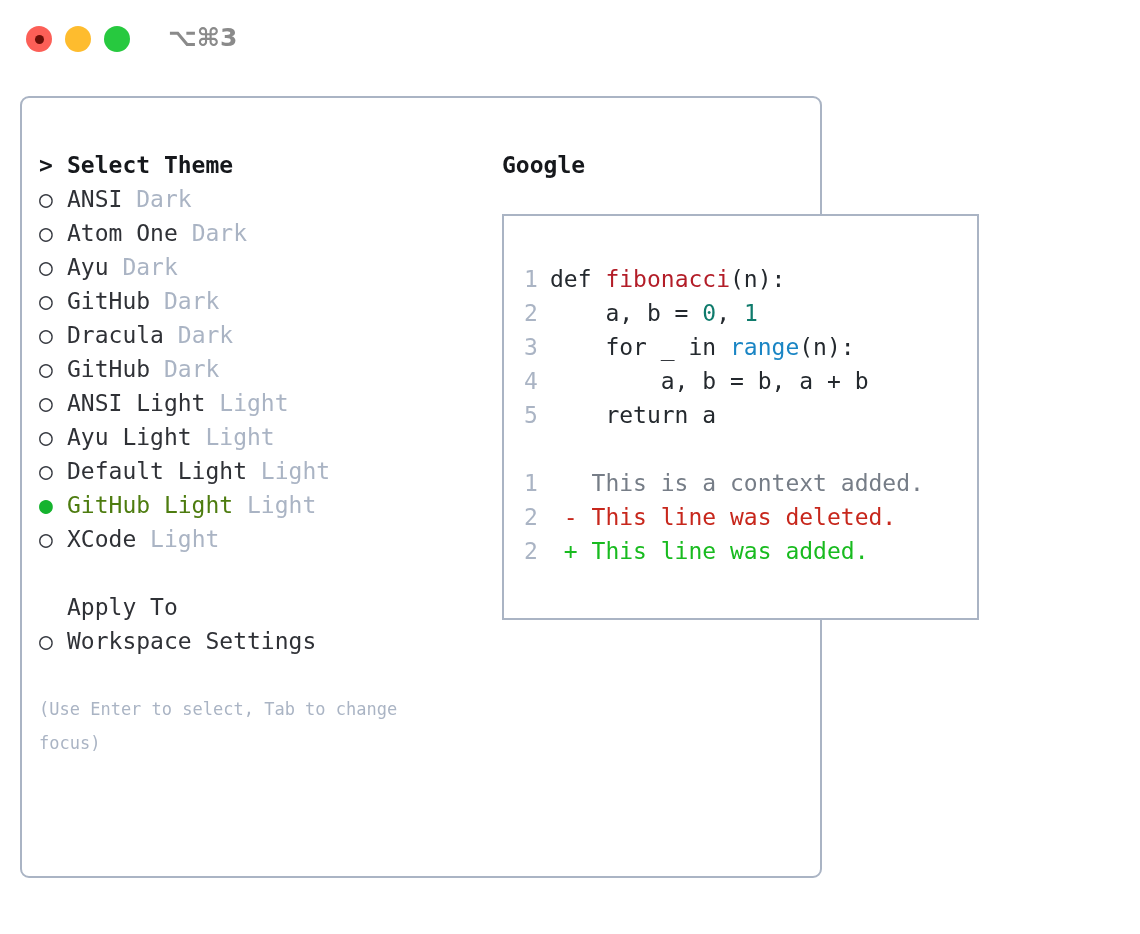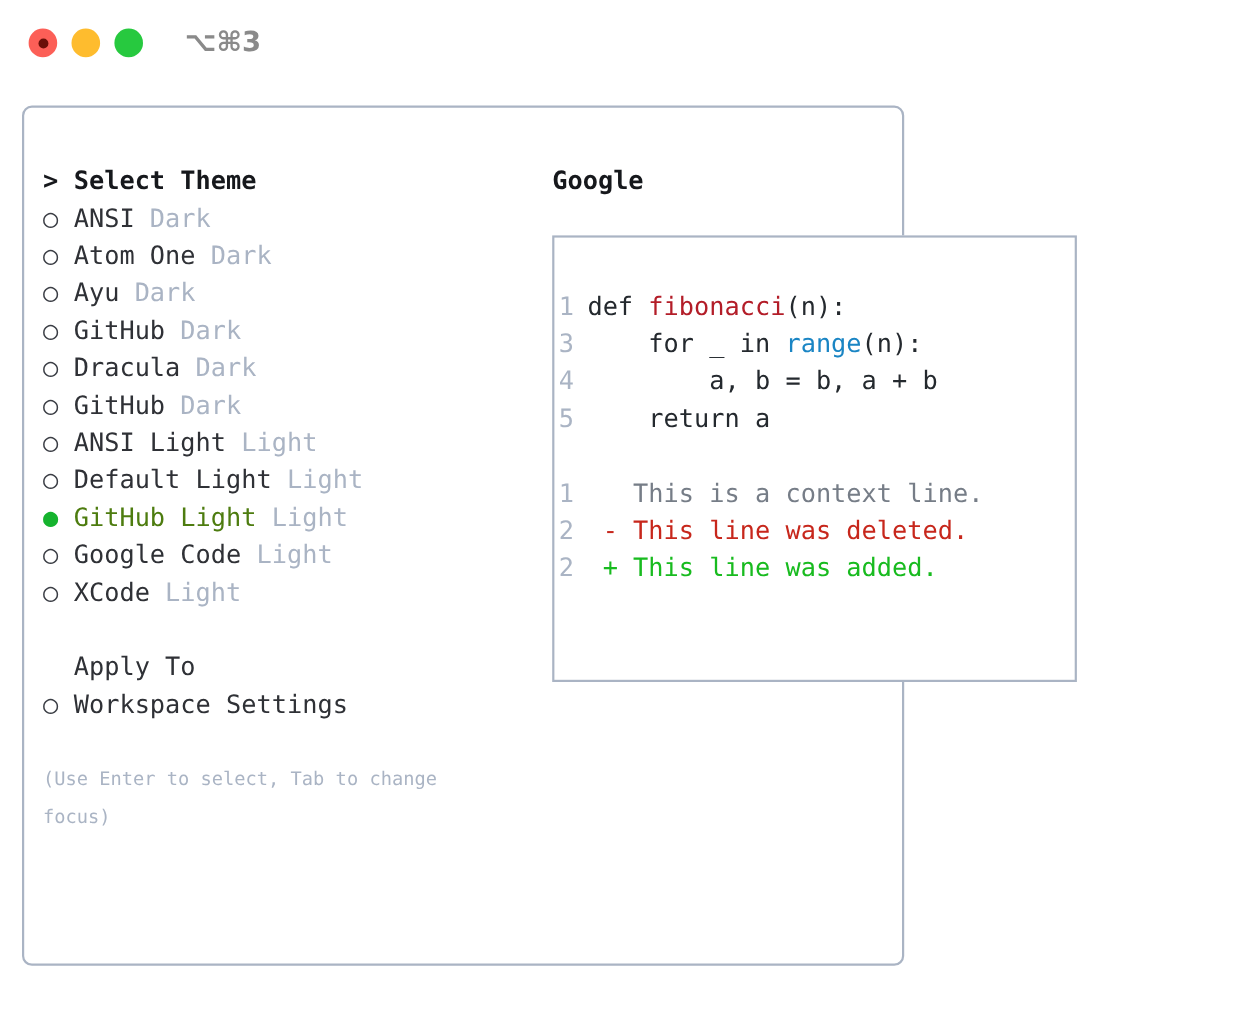--- a/index.html
+++ b/index.html
@@ -150,21 +150,21 @@
     line-height: 34px;
     height: 34px;
   }
   .preview-box {
     margin-top: 32px;
     width: 477px;
     height: 406px;
     border: 2px solid #aab4c4;
     box-sizing: border-box;
     background: #ffffff;
-    padding: 46px 0 0 4px;
+    padding: 46px 0 0 20px;
   }
   .code-line {
     font-size: 23px;
     line-height: 34px;
     height: 34px;
     white-space: pre;
     color: #24292e;
   }
   .ln {
     display: inline-block;
@@ -204,23 +204,23 @@
 
       <div>
 
       <div class="row"><span class="bullet">○</span><span class="name">ANSI</span><span class="variant"> Dark</span></div>
           <div class="row"><span class="bullet">○</span><span class="name">Atom One</span><span class="variant"> Dark</span></div>
           <div class="row"><span class="bullet">○</span><span class="name">Ayu</span><span class="variant"> Dark</span></div>
           <div class="row"><span class="bullet">○</span><span class="name">GitHub</span><span class="variant"> Dark</span></div>
           <div class="row"><span class="bullet">○</span><span class="name">Dracula</span><span class="variant"> Dark</span></div>
           <div class="row"><span class="bullet">○</span><span class="name">GitHub</span><span class="variant"> Dark</span></div>
           <div class="row"><span class="bullet">○</span><span class="name">ANSI Light</span><span class="variant"> Light</span></div>
+          <div class="row"><span class="bullet">○</span><span class="name">Ayu Light</span><span class="variant"> Light</span></div>
           <div class="row"><span class="bullet">○</span><span class="name">Default Light</span><span class="variant"> Light</span></div>
           <div class="row selected"><span class="bullet">●</span><span class="name">GitHub Light</span><span class="variant"> Light</span></div>
-          <div class="row"><span class="bullet">○</span><span class="name">Google Code</span><span class="variant"> Light</span></div>
           <div class="row"><span class="bullet">○</span><span class="name">XCode</span><span class="variant"> Light</span></div>
         </div>
 
       <div class="spacer-34"></div>
 
       <div class="section-head">Apply To</div>
 
       <div>
 
           <div class="row"><span class="bullet">○</span><span class="name">Workspace Settings</span></div>
@@ -231,28 +231,29 @@
       <div class="hint">(Use Enter to select, Tab to change focus)</div>
     </div>
 
     <div class="right-col">
       <div class="preview-title">Google</div>
 
       <div class="preview-box">
         <div>
 
         <div class="code-line"><span class="ln">1</span><span>def </span><span class="tok-fn">fibonacci</span><span>(n):</span></div>
+            <div class="code-line"><span class="ln">2</span><span>    a, b = </span><span class="tok-num">0</span><span>, </span><span class="tok-num">1</span></div>
             <div class="code-line"><span class="ln">3</span><span>    for _ in </span><span class="tok-call">range</span><span>(n):</span></div>
             <div class="code-line"><span class="ln">4</span><span>        a, b = b, a + b</span></div>
             <div class="code-line"><span class="ln">5</span><span>    return a</span></div>
           </div>
         <div class="blank-line"></div>
         <div>
 
-        <div class="code-line"><span class="ln">1</span><span class="diff-ctx">   This is a context line.</span></div>
+        <div class="code-line"><span class="ln">1</span><span class="diff-ctx">   This is a context added.</span></div>
             <div class="code-line"><span class="ln">2</span><span class="diff-del"> - This line was deleted.</span></div>
             <div class="code-line"><span class="ln">2</span><span class="diff-add"> + This line was added.</span></div>
           </div>
       </div>
     </div>
 
   </div>
 </div>
 
 </body></html>

